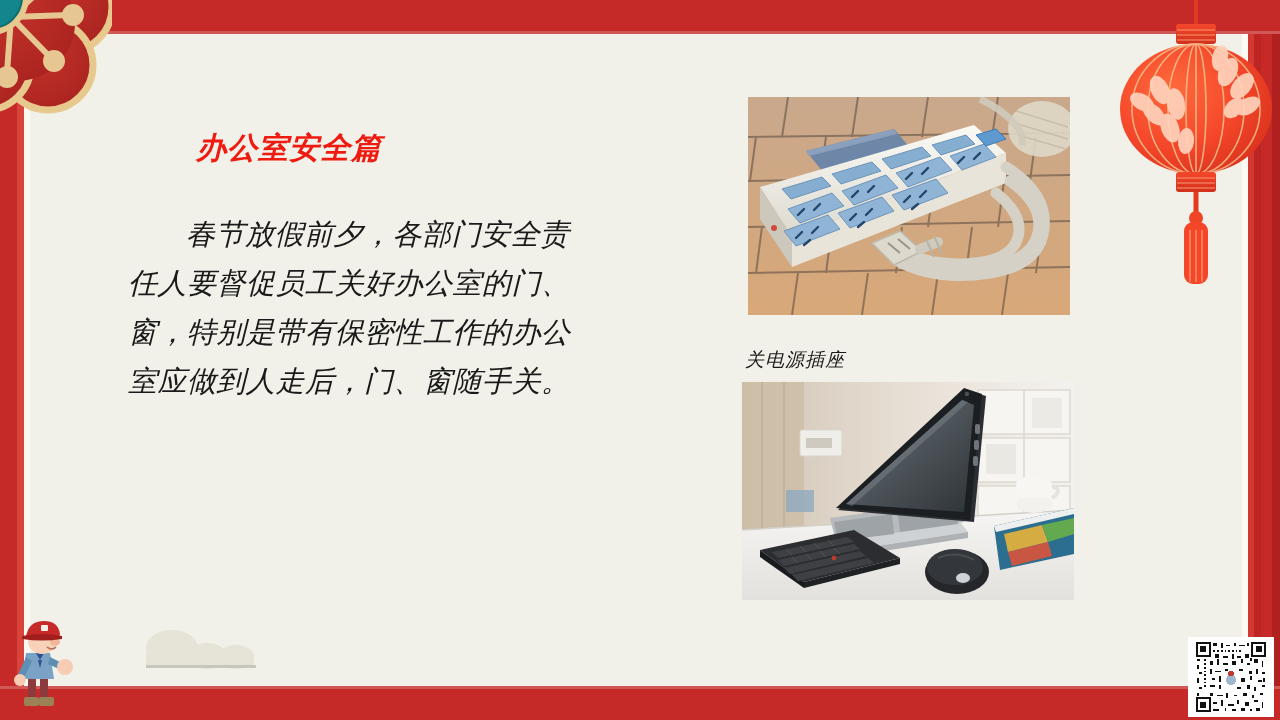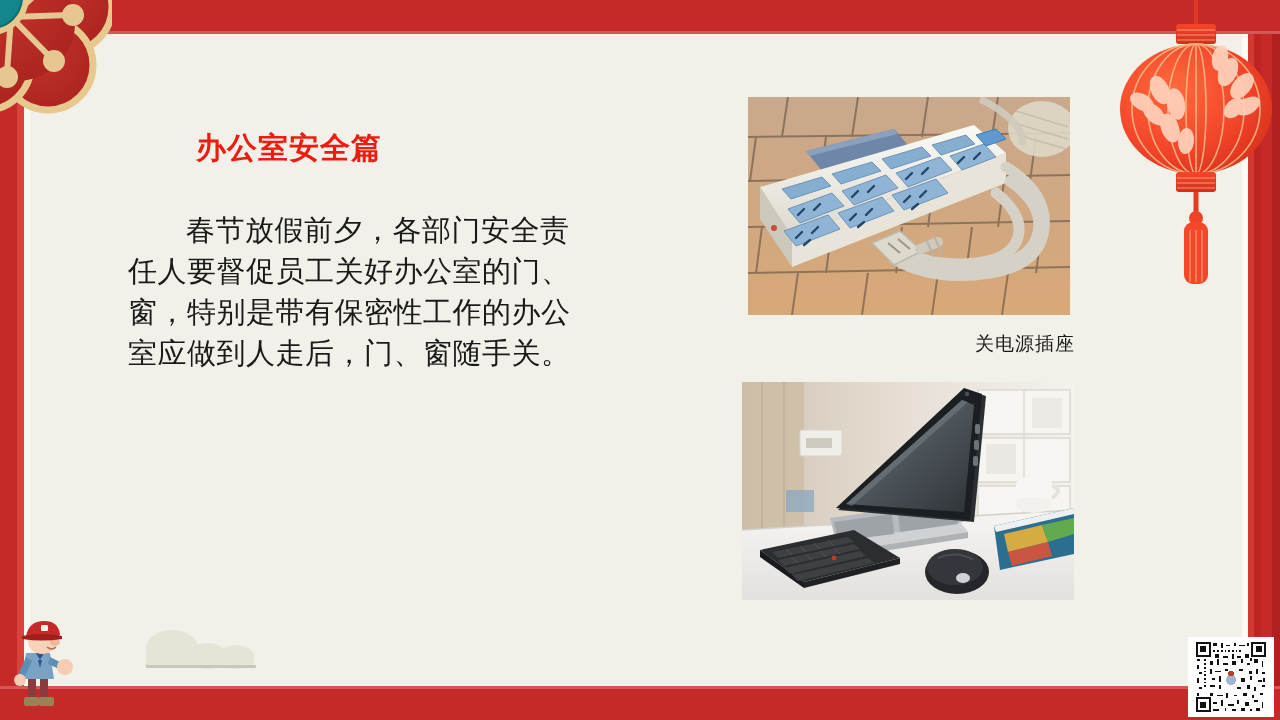--- a/index.html
+++ b/index.html
@@ -3,21 +3,21 @@
 <meta charset="utf-8">
 <style>
   html,body{margin:0;padding:0;}
   body{
     width:1280px;height:720px;overflow:hidden;
     background:#c62a28;
     font-family:"Liberation Sans","DejaVu Sans",sans-serif;
     position:relative;
   }
   
-  #slide{position:absolute;inset:0;background:#fef9c3;overflow:hidden;}
+  #slide{position:absolute;inset:0;background:#fef9c3;overflow:hidden;font-style:italic;}
   .frame-bg{
     position:absolute;left:0;top:0;width:1280px;height:720px;
     background:
       linear-gradient(90deg,#c62a28 0 24px,#fbf8f2 24px 30px,#f2f1e9 30px 1242px,#fdfaf4 1242px 1248px,#c62a28 1248px 100%);
   }
   .band-top{position:absolute;left:0;top:0;width:1280px;height:34px;background:#c62a28;}
   .band-bottom{position:absolute;left:0;bottom:0;width:1280px;height:34px;background:#c62a28;}
   .band-top::after{content:"";position:absolute;left:0;bottom:0;width:100%;height:3px;background:rgba(255,255,255,.22);}
   .band-bottom::before{content:"";position:absolute;left:0;top:0;width:100%;height:3px;background:rgba(255,255,255,.22);}
   
@@ -48,38 +48,38 @@
   .qr-wrap svg{display:block;}
 
   
   .title{
     position:absolute;left:196px;top:128px;
     font-size:30px;font-weight:bold;color:#ef1b10;letter-spacing:1px;
     font-family:"DejaVu Sans","Liberation Sans",sans-serif;
     white-space:nowrap;
   }
   .para{
-    position:absolute;color:#1a1a1a;font-size:29px;line-height:41px;
+    position:absolute;color:#1a1a1a;font-size:29px;line-height:49px;
     font-family:"DejaVu Sans","Liberation Sans",sans-serif;
     letter-spacing:.5px;
     text-align:left;
     width:470px;
   }
   .para .ind{display:inline-block;width:2em;}
   #para1{left:128px;top:210px;}
   #para2{left:128px;top:490px;}
 
   
   .photo{position:absolute;background:#ddd;overflow:hidden;}
   #photo1{left:748px;top:97px;width:322px;height:218px;}
   #photo2{left:742px;top:382px;width:332px;height:218px;}
   .caption{
     position:absolute;font-size:19px;color:#1a1a1a;
     font-family:"DejaVu Sans","Liberation Sans",sans-serif;
-    letter-spacing:1px;text-align:right;width:330px;
+    letter-spacing:1px;text-align:left;width:330px;margin-top:16px;
   }
   #cap1{left:745px;top:331px;}
   #cap2{left:745px;top:623px;}
   .photo svg{display:block;width:100%;height:100%;}
 </style>
 </head>
 <body>
 
 <div id="slide">
 

